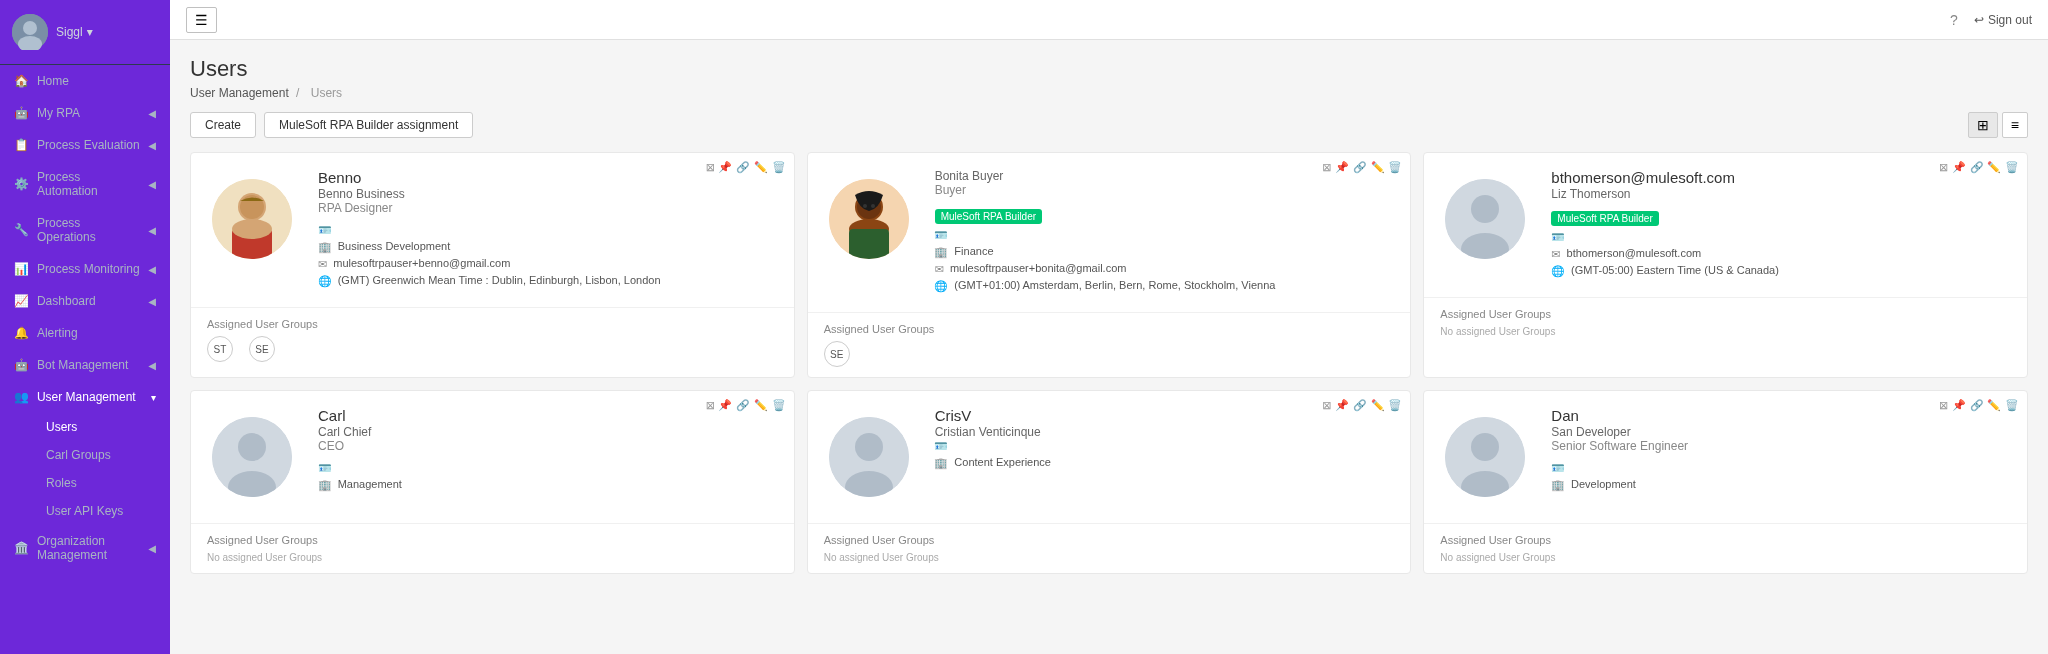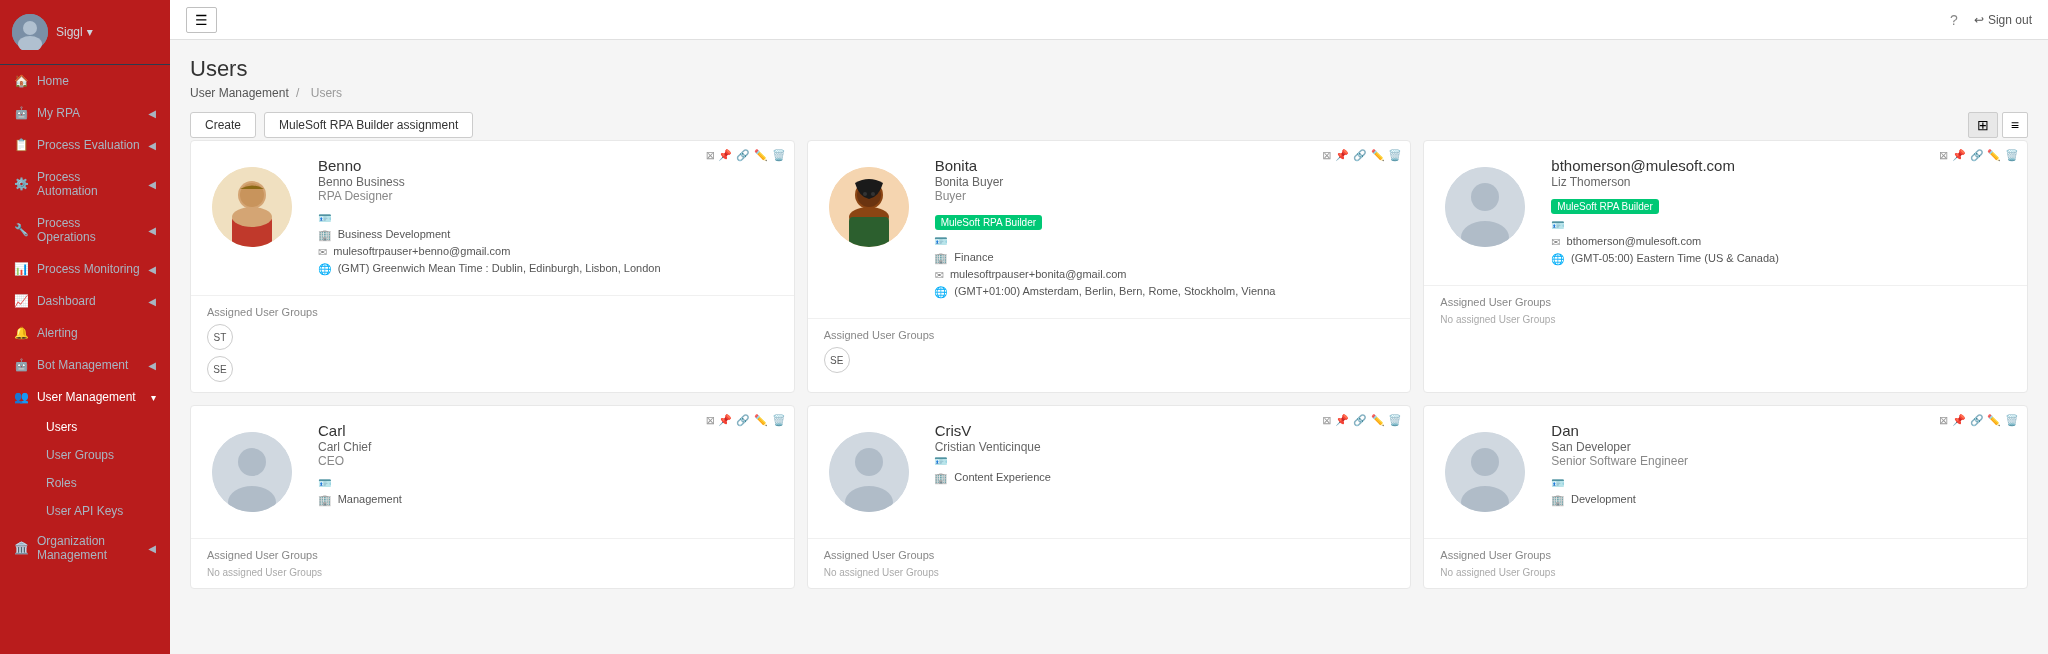--- a/index.html
+++ b/index.html
@@ -2,21 +2,21 @@
 <html><head>
   <meta charset="utf-8">
   <style>
     * { box-sizing: border-box; margin: 0; padding: 0; }
     body { font-family: -apple-system, BlinkMacSystemFont, 'Segoe UI', sans-serif; font-size: 13px; background: #f5f5f5; display: flex; height: 654px; overflow: hidden; }
 
     
     .sidebar {
       width: 170px;
       min-width: 170px;
-      background: #b91c1c;
+      background: #6d28d9;
       color: #cdd4dc;
       display: flex;
       flex-direction: column;
       height: 654px;
       overflow-y: auto;
     }
     .sidebar-header {
       display: flex;
       align-items: center;
       padding: 14px 12px;
@@ -77,21 +77,21 @@
       overflow-y: auto;
       padding: 16px 20px;
       background: #f5f5f5;
     }
     .page-title { font-size: 22px; font-weight: 400; color: #333; margin-bottom: 4px; }
     .breadcrumb { font-size: 12px; color: #777; margin-bottom: 12px; }
     .breadcrumb a { color: #555; text-decoration: none; }
     .breadcrumb span { color: #999; margin: 0 4px; }
 
     
-    .action-bar { display: flex; align-items: center; gap: 8px; margin-bottom: 2px; justify-content: space-between; }
+    .action-bar { display: flex; align-items: center; gap: 8px; margin-bottom: 14px; justify-content: space-between; }
     .action-bar-left { display: flex; gap: 8px; }
     .btn-action {
       padding: 5px 14px; font-size: 12px; cursor: pointer; border-radius: 3px;
       border: 1px solid #ccc; background: #fff; color: #333;
     }
     .view-toggle { display: flex; gap: 4px; }
     .view-btn {
       border: 1px solid #ccc; background: #fff; padding: 4px 8px;
       cursor: pointer; font-size: 14px; border-radius: 2px;
     }
@@ -142,21 +142,21 @@
     .card-detail-icon { font-size: 11px; color: #888; margin-top: 1px; flex-shrink: 0; }
     .mulesoft-badge {
       display: inline-block; background: #00c875; color: #fff;
       font-size: 10px; padding: 2px 6px; border-radius: 3px; margin: 4px 0;
     }
     .card-footer {
       padding: 10px 16px;
       border-top: 1px solid #f0f0f0;
     }
     .assigned-groups-label { font-size: 11px; color: #888; margin-bottom: 6px; }
-    .group-badges { display: flex; gap: 6px; flex-wrap: wrap; flex-direction: column; }
+    .group-badges { display: flex; gap: 16px; flex-wrap: wrap; }
     .group-badge {
       border: 1px solid #ccc; border-radius: 50%;
       width: 26px; height: 26px;
       display: flex; align-items: center; justify-content: center;
       font-size: 10px; color: #555; font-weight: 500;
     }
     .no-groups { font-size: 10px; color: #aaa; }
 
     
     .avatar-benno {
@@ -248,21 +248,21 @@
     </div>
     <div class="sidebar-item active" style="color:#fff;">
       <div class="sidebar-item-left">
         <span>👥</span>
         <span>User Management</span>
       </div>
       <span class="chevron">▾</span>
     </div>
     <div class="sidebar-sub">
       <div class="sidebar-sub-item active">Users</div>
-      <div class="sidebar-sub-item">User Groups</div>
+      <div class="sidebar-sub-item">Carl Groups</div>
       <div class="sidebar-sub-item">Roles</div>
       <div class="sidebar-sub-item">User API Keys</div>
     </div>
     <div class="sidebar-item">
       <div class="sidebar-item-left">
         <span>🏛️</span>
         <span>Organization Management</span>
       </div>
       <span class="chevron">◀</span>
     </div>
@@ -372,21 +372,20 @@
                 <ellipse cx="40" cy="50" rx="20" ry="10" fill="#8B4513"></ellipse>
                 <rect x="20" y="50" width="40" height="30" rx="4" fill="#2c5f2e"></rect>
                 <circle cx="40" cy="28" r="12" fill="#6B3410"></circle>
                 <path d="M26 16 Q40 8 54 16 Q50 30 40 32 Q30 30 26 16" fill="#1a1a1a"></path>
                 <circle cx="36" cy="27" r="2" fill="#333"></circle>
                 <circle cx="44" cy="27" r="2" fill="#333"></circle>
               </svg>
             </div>
           </div>
           <div class="card-info">
-            <div class="card-name">Bonita</div>
             <div class="card-org">Bonita Buyer</div>
             <div class="card-role">Buyer</div>
             <div class="mulesoft-badge">MuleSoft RPA Builder</div>
             <div class="card-detail">
               <span class="card-detail-icon">🪪</span>
             </div>
             <div class="card-detail">
               <span class="card-detail-icon">🏢</span>
               <span>Finance</span>
             </div>

